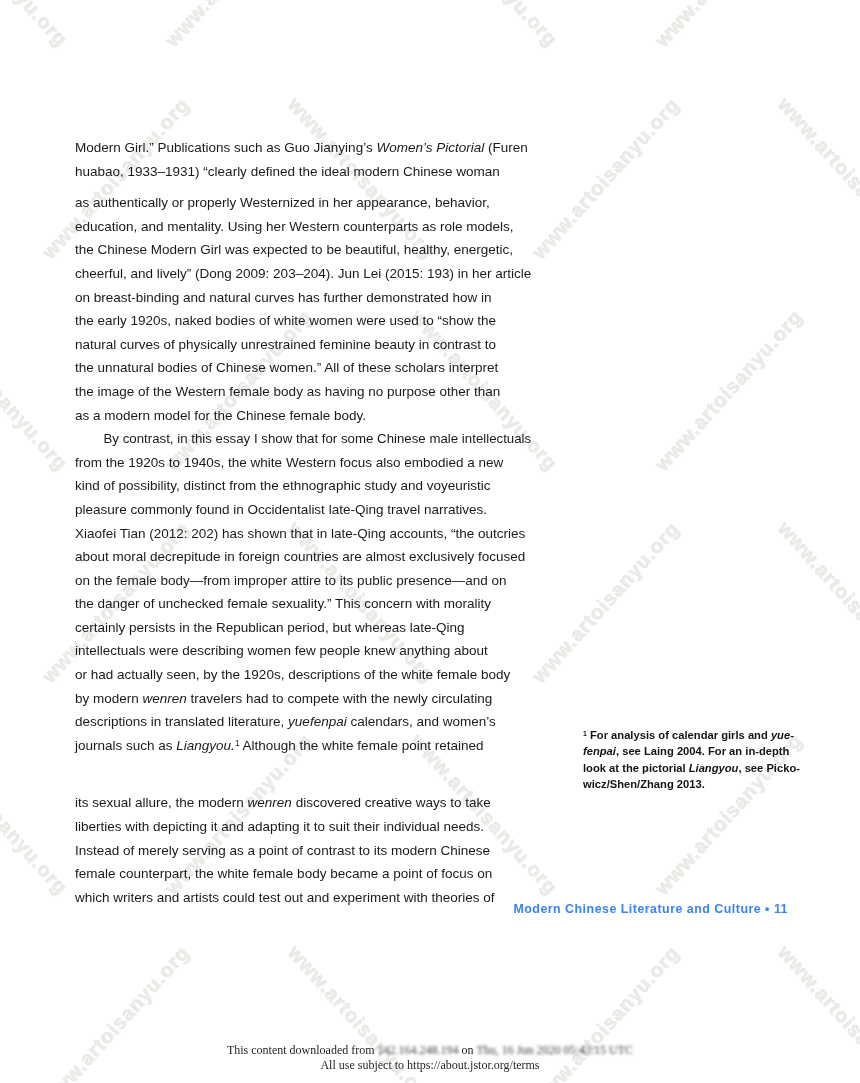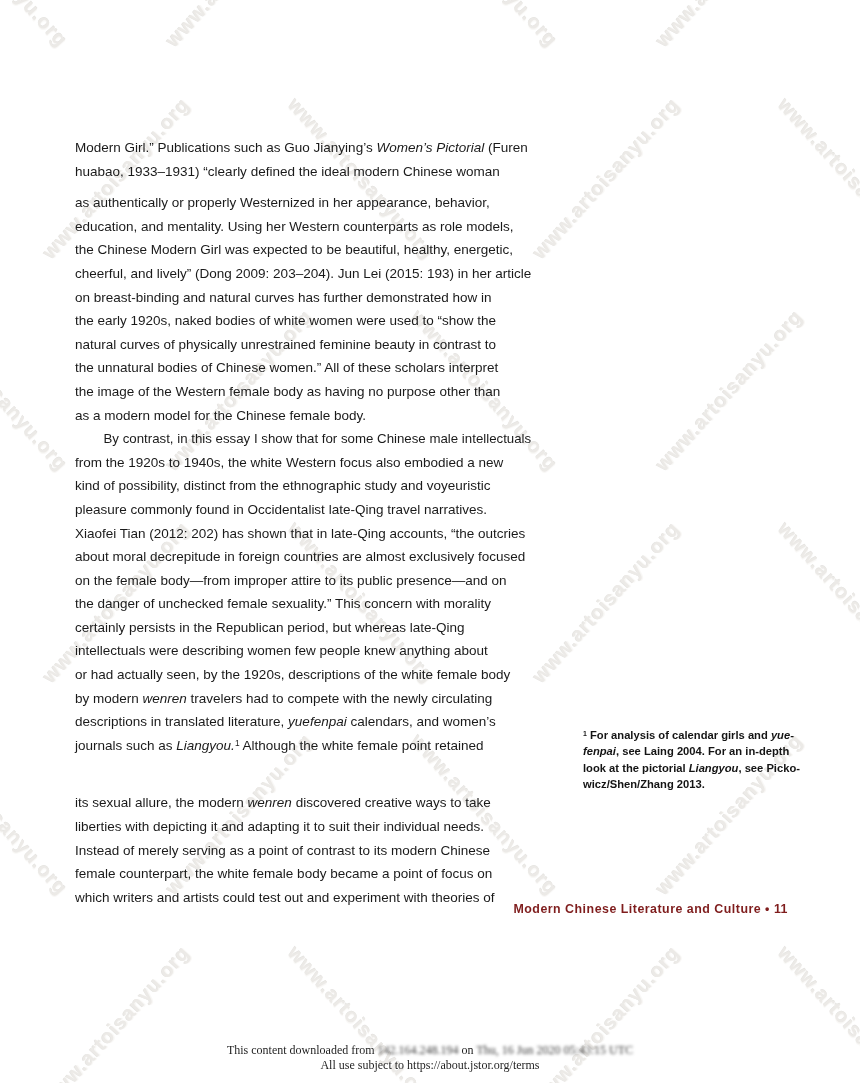--- a/index.html
+++ b/index.html
@@ -70,21 +70,21 @@
   }
   
   .footer {
     position: absolute;
     top: 902px;
     right: 72px;
     z-index: 1;
     font-weight: 700;
     font-size: 12.4px;
     letter-spacing: 0.5px;
-    color: #7f1d1d;
+    color: #3b82f6;
     white-space: nowrap;
   }
   
   .attribution {
     position: absolute;
     top: 1043px;
     left: 0;
     width: 860px;
     z-index: 1;
     text-align: center;

